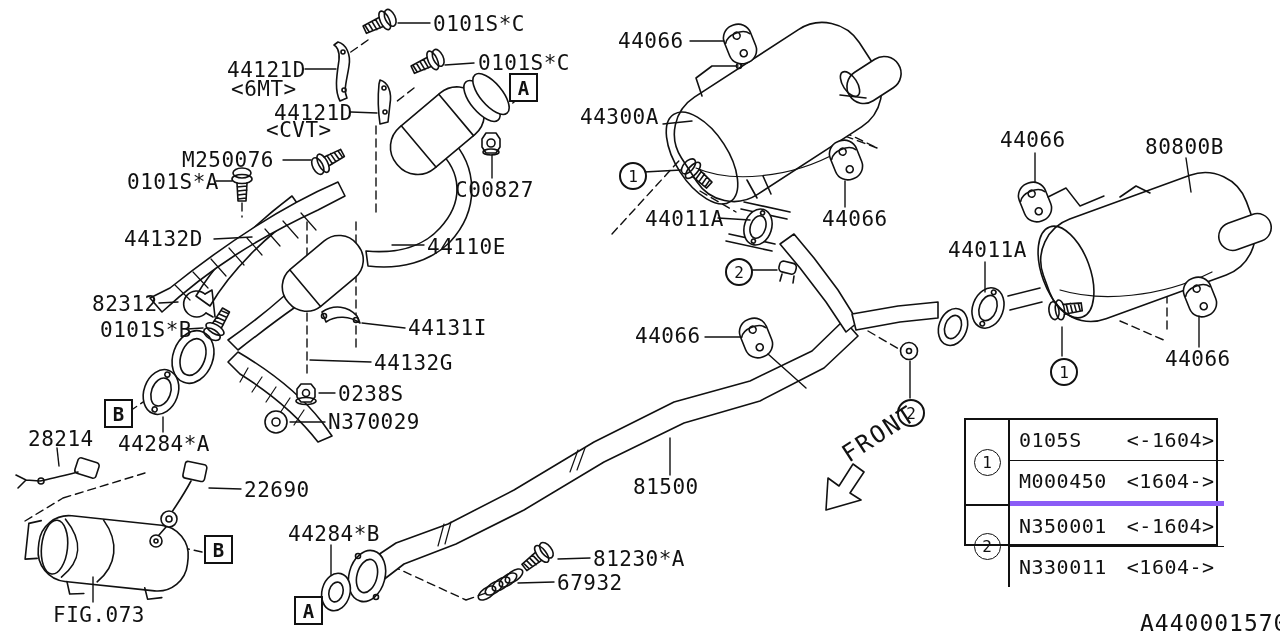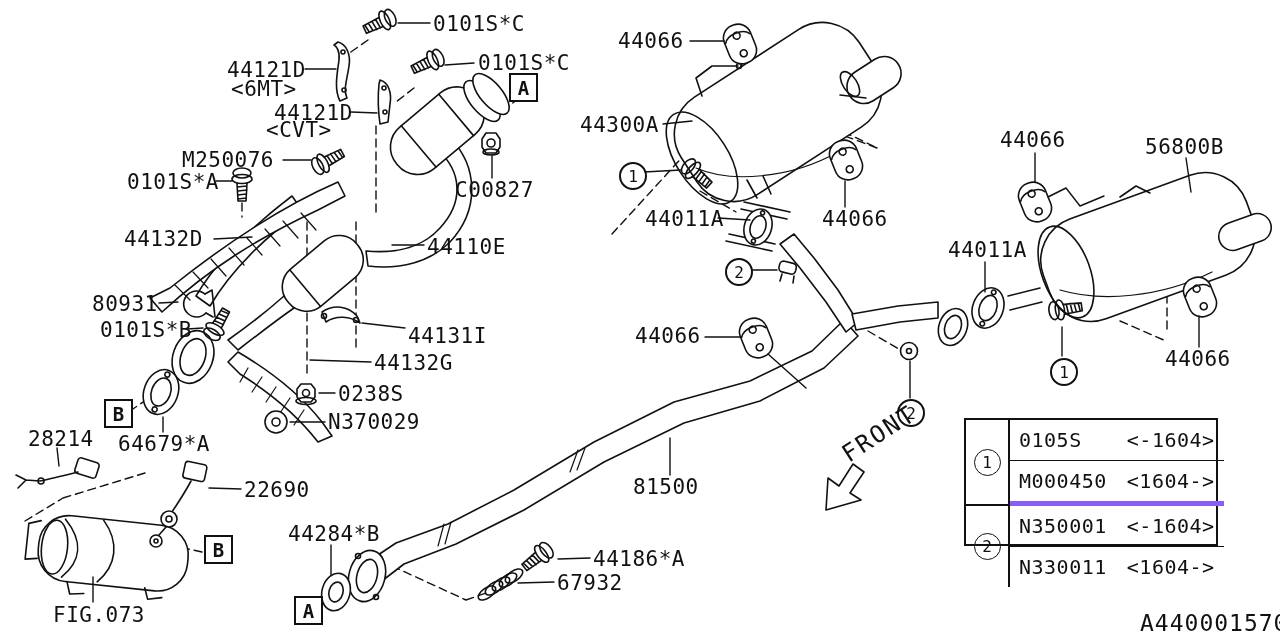--- a/index.html
+++ b/index.html
@@ -287,42 +287,42 @@
 <div class="lbl" style="left:227px;top:60px">44121D</div>
 <div class="lbl" style="left:231px;top:79px">&lt;6MT&gt;</div>
 <div class="lbl" style="left:478px;top:53px">0101S*C</div>
 <div class="lbl" style="left:274px;top:103px">44121D</div>
 <div class="lbl" style="left:266px;top:120px">&lt;CVT&gt;</div>
 <div class="lbl" style="left:182px;top:150px">M250076</div>
 <div class="lbl" style="left:127px;top:172px">0101S*A</div>
 <div class="lbl" style="left:455px;top:180px">C00827</div>
 <div class="lbl" style="left:124px;top:229px">44132D</div>
 <div class="lbl" style="left:427px;top:237px">44110E</div>
-<div class="lbl" style="left:92px;top:294px">80931</div>
+<div class="lbl" style="left:92px;top:294px">82312</div>
 <div class="lbl" style="left:100px;top:320px">0101S*B</div>
-<div class="lbl" style="left:408px;top:326px">44131I</div>
+<div class="lbl" style="left:408px;top:318px">44131I</div>
 <div class="lbl" style="left:374px;top:353px">44132G</div>
 <div class="lbl" style="left:338px;top:384px">0238S</div>
 <div class="lbl" style="left:328px;top:412px">N370029</div>
 <div class="lbl" style="left:28px;top:429px">28214</div>
-<div class="lbl" style="left:118px;top:434px">64679*A</div>
+<div class="lbl" style="left:118px;top:434px">44284*A</div>
 <div class="lbl" style="left:244px;top:480px">22690</div>
 <div class="lbl" style="left:53px;top:605px">FIG.073</div>
 <div class="lbl" style="left:288px;top:524px">44284*B</div>
-<div class="lbl" style="left:593px;top:549px">44186*A</div>
+<div class="lbl" style="left:593px;top:549px">81230*A</div>
 <div class="lbl" style="left:557px;top:573px">67932</div>
 <div class="lbl" style="left:633px;top:477px">81500</div>
 <div class="lbl" style="left:618px;top:31px">44066</div>
-<div class="lbl" style="left:580px;top:115px">44300A</div>
+<div class="lbl" style="left:580px;top:107px">44300A</div>
 <div class="lbl" style="left:645px;top:209px">44011A</div>
 <div class="lbl" style="left:822px;top:209px">44066</div>
 <div class="lbl" style="left:635px;top:326px">44066</div>
 <div class="lbl" style="left:948px;top:240px">44011A</div>
 <div class="lbl" style="left:1000px;top:130px">44066</div>
-<div class="lbl" style="left:1145px;top:137px">56800B</div>
+<div class="lbl" style="left:1145px;top:137px">80800B</div>
 <div class="lbl" style="left:1165px;top:349px">44066</div>
 
 <div class="boxmark" style="left:509px;top:73px">A</div>
 <div class="boxmark" style="left:294px;top:596px">A</div>
 <div class="boxmark" style="left:104px;top:399px">B</div>
 <div class="boxmark" style="left:204px;top:535px">B</div>
 
 <div class="circmark" style="left:619px;top:162px">1</div>
 <div class="circmark" style="left:1050px;top:358px">1</div>
 <div class="circmark" style="left:725px;top:258px">2</div>

